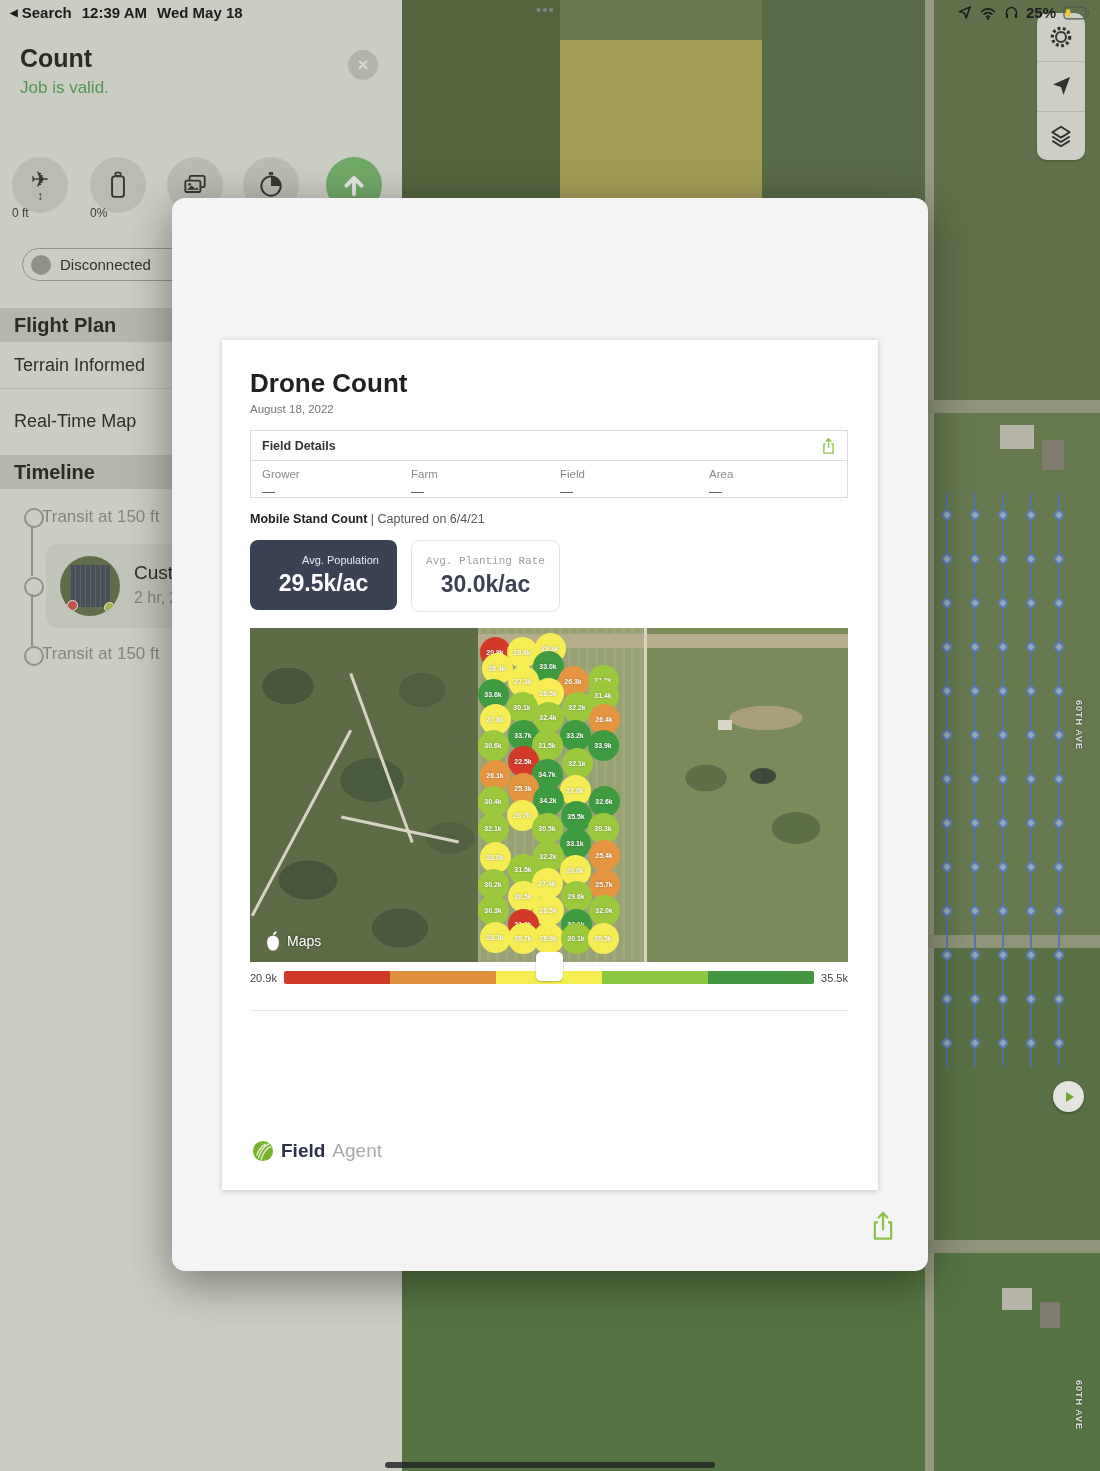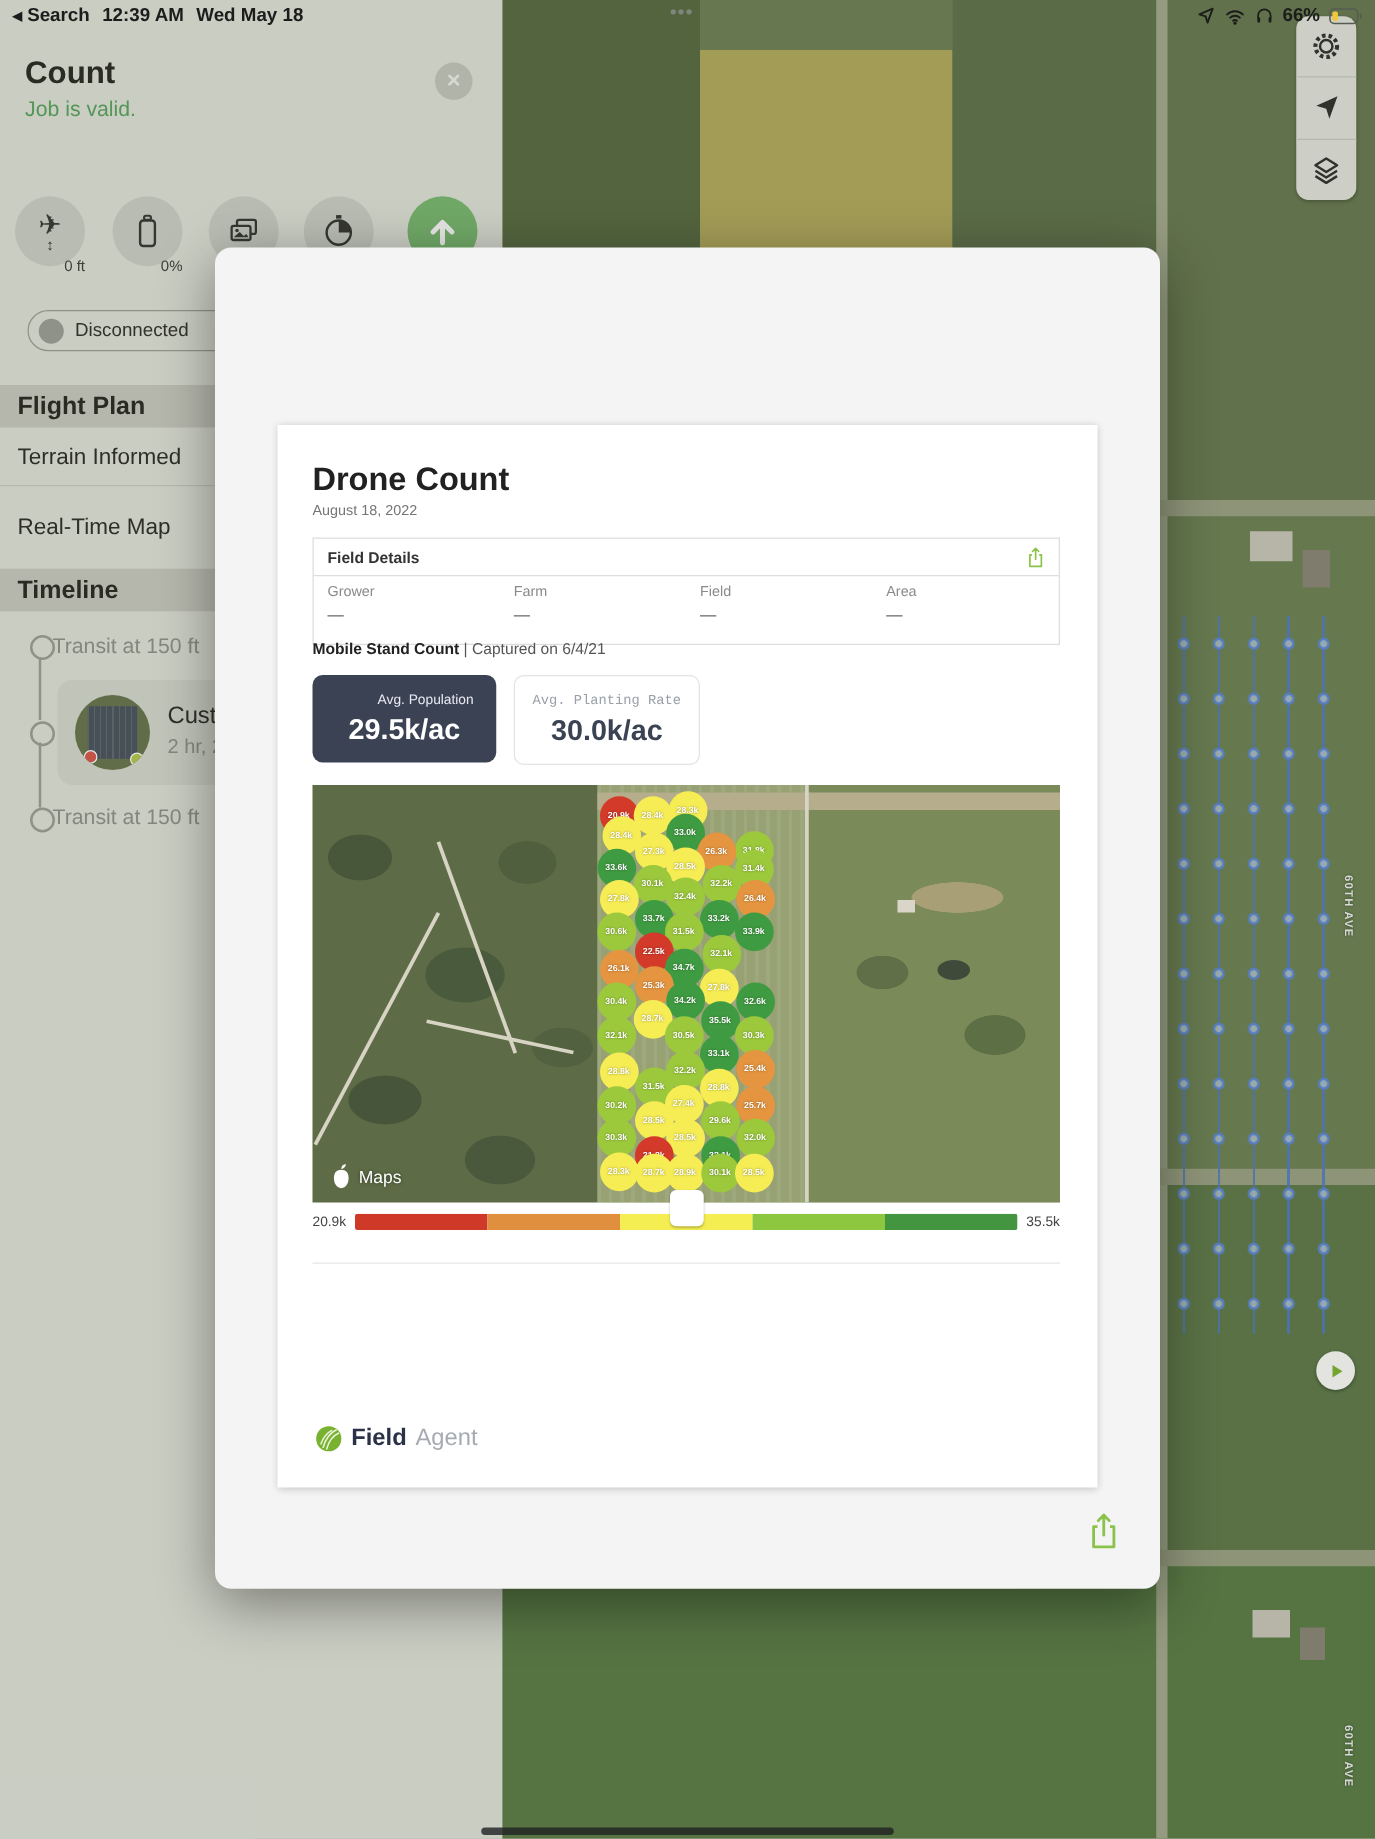--- a/index.html
+++ b/index.html
@@ -20,21 +20,21 @@
   .sidebar{position:absolute;left:0;top:0;width:402px;height:1471px;background:#e0e3d9;color:#26271f;}
   .fl-title{position:absolute;left:20px;top:44px;font-size:25px;font-weight:bold;}
   .fl-sub{position:absolute;left:20px;top:78px;font-size:17px;color:#57a35e;}
   .fl-close{position:absolute;left:348px;top:50px;width:30px;height:30px;border-radius:50%;
     background:#c3c7bc;color:#eef0ea;text-align:center;line-height:29px;font-size:19px;font-weight:bold;}
   .band{position:absolute;left:0;width:402px;height:34px;background:#c7cabf;
     font-size:20px;font-weight:bold;line-height:34px;padding-left:14px;box-sizing:border-box;}
   .drone-ic{position:absolute;top:157px;width:56px;height:56px;border-radius:50%;background:#ccd0c6;
     display:flex;align-items:center;justify-content:center;flex-direction:column;color:#33352f;}
   .drone-ic.green{background:#77b96f;}
-  .ic-lab{position:absolute;top:206px;width:56px;text-align:right;font-size:12px;color:#3c3e38;}
+  .ic-lab{position:absolute;top:206px;width:56px;text-align:left;font-size:12px;color:#3c3e38;}
   .pill{position:absolute;left:22px;top:248px;width:176px;height:33px;border:1.5px solid #9aa095;border-radius:17px;
     display:flex;align-items:center;gap:9px;padding-left:8px;box-sizing:border-box;}
   .pill-dot{width:20px;height:20px;border-radius:50%;background:#9a9f96;}
   .pill-txt{font-size:15px;color:#2e2f2a;}
   .nav-row{position:absolute;left:0;width:402px;height:47px;font-size:18px;line-height:47px;padding-left:14px;
     box-sizing:border-box;color:#2b2c27;border-bottom:1px solid #c9ccc1;}
   .tl-dot{position:absolute;width:16px;height:16px;border-radius:50%;border:2px solid #9aa095;background:transparent;}
   .tl-line{position:absolute;left:31px;width:2px;background:#9aa095;}
   .tl-text{position:absolute;left:42px;font-size:17px;color:#8d9289;}
   .tl-card{position:absolute;left:46px;top:544px;width:290px;height:84px;background:#d6d9cf;border-radius:12px;}
@@ -73,21 +73,21 @@
     border-radius:13px 13px 0 0;}
   .m-back{position:absolute;left:14px;top:17px;display:flex;align-items:center;gap:6px;font-size:19px;color:#3478f6;}
   .m-title{position:absolute;left:0;top:19px;width:756px;text-align:center;font-size:19px;font-weight:bold;color:#1d1d1f;}
   .m-x{position:absolute;right:22px;top:17px;}
   .m-share{position:absolute;right:30px;bottom:24px;}
   
   .card{position:absolute;left:50px;top:142px;width:656px;height:850px;background:#fff;
     box-shadow:0 1px 6px rgba(0,0,0,.2);}
   .rc-title{position:absolute;left:28px;top:28px;font-size:26px;font-weight:bold;color:#212121;}
   .rc-date{position:absolute;left:28px;top:63px;font-size:11.5px;color:#757575;}
-  .fd-box{position:absolute;left:28px;top:90px;width:598px;height:86px;border:1px solid #ddd;box-sizing:border-box;}
+  .fd-box{position:absolute;left:28px;top:90px;width:598px;height:68px;border:1px solid #ddd;box-sizing:border-box;}
   .fd-head{position:absolute;left:0;top:0;width:100%;height:30px;border-bottom:1px solid #ddd;box-sizing:border-box;}
   .fd-title{position:absolute;left:11px;top:8px;font-size:12.5px;font-weight:bold;color:#333;}
   .fd-share{position:absolute;right:10px;top:5px;}
   .fd-cols{position:absolute;left:0;top:30px;width:100%;display:flex;}
   .fd-col{width:25%;padding:7px 0 0 11px;box-sizing:border-box;}
   .fd-lab{font-size:11.5px;color:#8a8a8a;}
   .fd-val{font-size:13px;color:#555;margin-top:4px;}
   .cap-line{position:absolute;left:28px;top:172px;font-size:12.5px;color:#555;}
   .cap-line b{color:#222;}
   .stats{position:absolute;left:28px;top:200px;display:flex;gap:14px;}
@@ -278,21 +278,21 @@
         </svg>
         <svg width="18" height="14" viewBox="0 0 24 19">
           <path d="M3.5 7.5 a12 12 0 0 1 17 0 M6.8 11 a7.6 7.6 0 0 1 10.4 0 M10 14.4 a3.2 3.2 0 0 1 4 0" fill="none" stroke="#1c1c1c" stroke-width="2.2" stroke-linecap="round"></path>
           <circle cx="12" cy="17" r="1.7" fill="#1c1c1c"></circle>
         </svg>
         <svg width="15" height="15" viewBox="0 0 24 24">
           <path d="M4 15 v-3 a8 8 0 0 1 16 0 v3" fill="none" stroke="#1c1c1c" stroke-width="2.2" stroke-linecap="round"></path>
           <rect x="3" y="14" width="3.6" height="7" rx="1.8" fill="#1c1c1c"></rect>
           <rect x="17.4" y="14" width="3.6" height="7" rx="1.8" fill="#1c1c1c"></rect>
         </svg>
-        <span>66%</span>
+        <span>25%</span>
         <svg width="27" height="14" viewBox="0 0 28 14">
           <rect x="1" y="1" width="23" height="12" rx="3.5" fill="none" stroke="#565b52" stroke-width="1.3"></rect>
           <rect x="3" y="3" width="4.6" height="8" rx="1.5" fill="#f2c63c"></rect>
           <path d="M25.8 5 a2.5 2.5 0 0 1 0 4" fill="none" stroke="#565b52" stroke-width="1.3"></path>
         </svg>
       </div>
     </div>
 
     <div class="dim"></div>
   </div>

